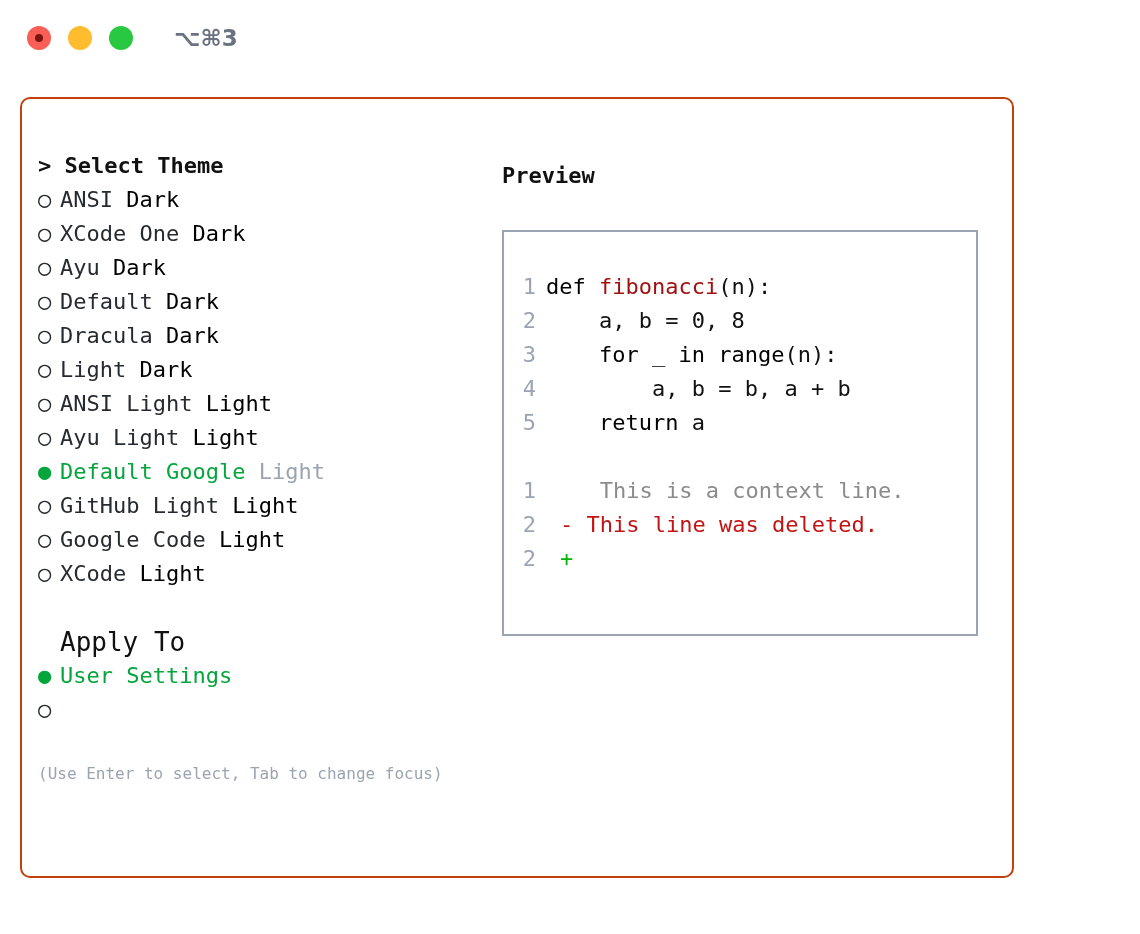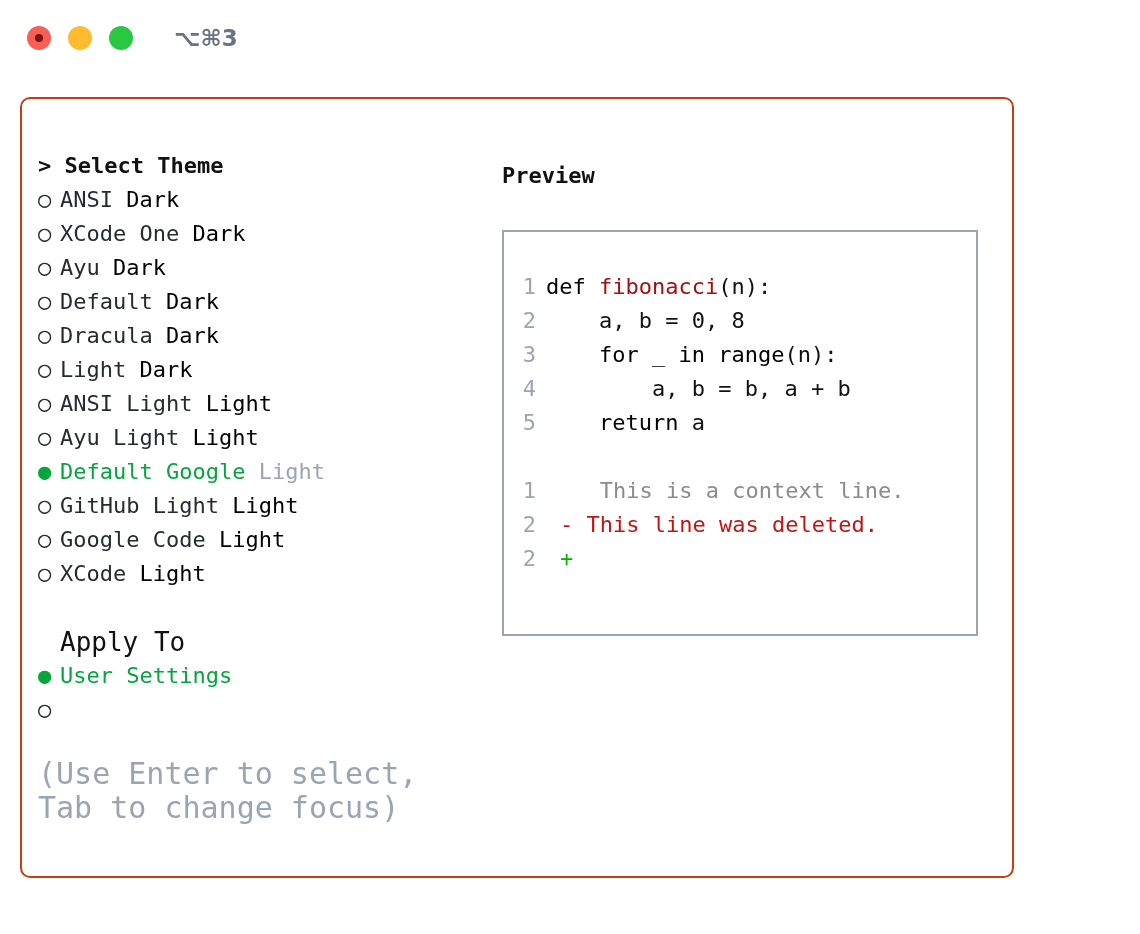--- a/index.html
+++ b/index.html
@@ -112,21 +112,21 @@
   .apply-header {
     font-size: 26px;
     color: #111111;
     line-height: 34px;
     white-space: pre;
     padding-left: 22px;
   }
 
   .hint {
     margin-top: 30px;
-    font-size: 30px;
+    font-size: 16px;
     line-height: 34px;
     color: #9aa4b2;
     width: 420px;
     white-space: pre-wrap;
   }
 
   
   .right-col {
     position: absolute;
     left: 480px;

